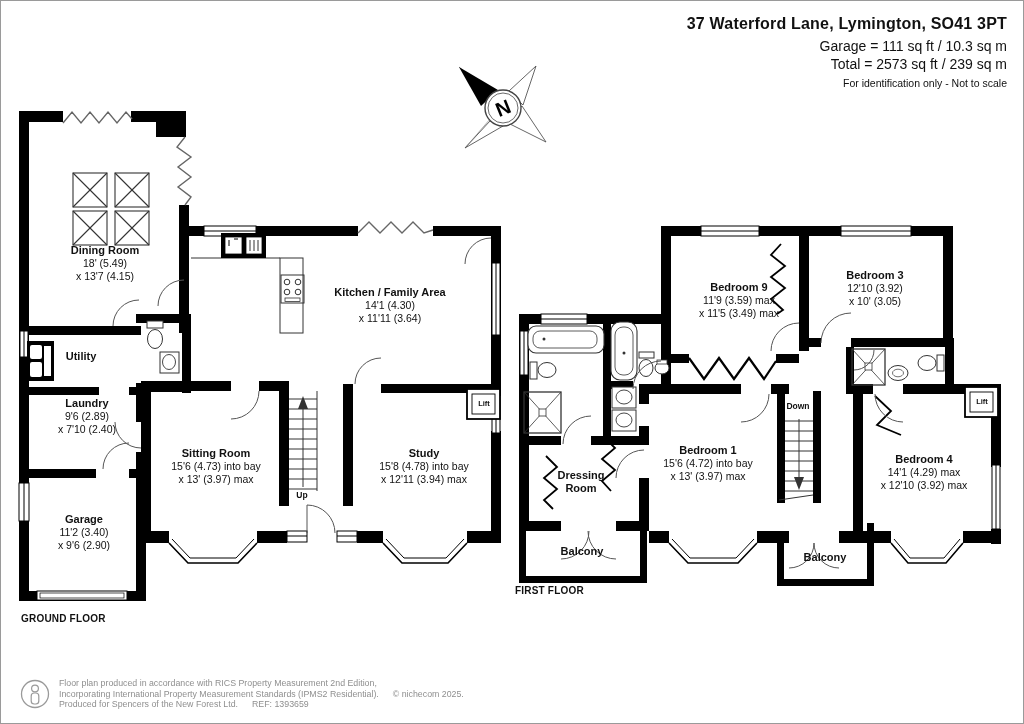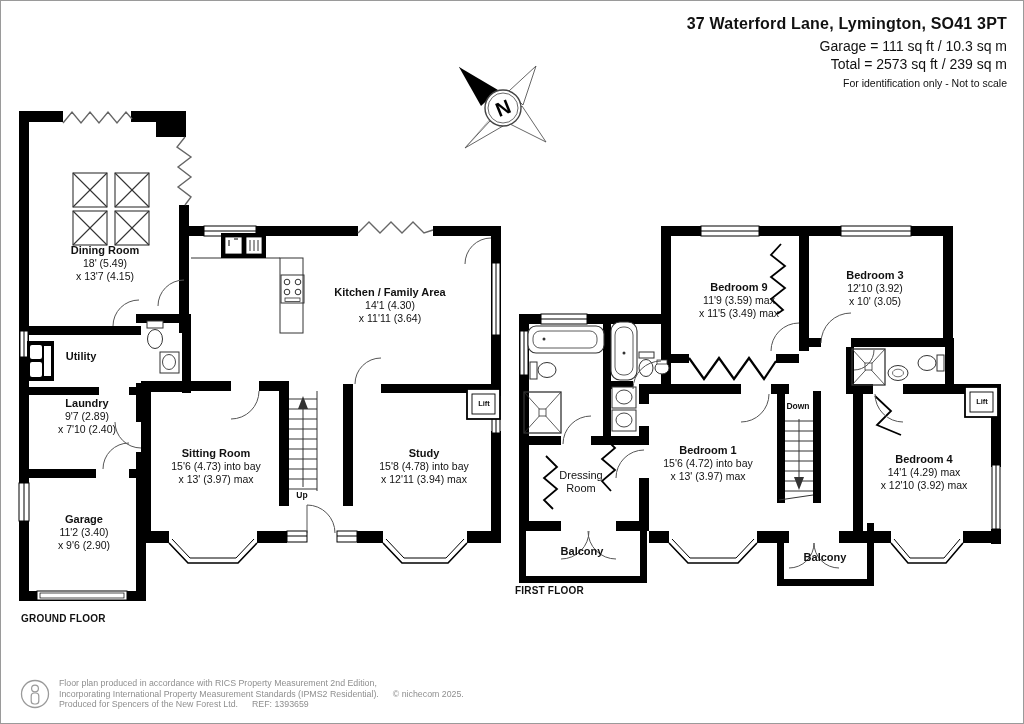--- a/index.html
+++ b/index.html
@@ -7,21 +7,21 @@
         font-family:"Liberation Sans","DejaVu Sans",sans-serif;color:#111;overflow:hidden;}
   .plan-svg{position:absolute;left:0;top:0;width:1024px;height:724px;}
   .header{position:absolute;top:14px;right:16px;text-align:right;}
   .header .title{font-size:16px;font-weight:bold;letter-spacing:.2px;margin-bottom:4px;}
   .header .area-line{font-size:14px;line-height:18px;}
   .header .small-note{font-size:10.5px;margin-top:4px;}
   .room-label{position:absolute;transform:translateX(-50%);text-align:center;line-height:13px;
               font-size:10.5px;white-space:nowrap;}
   .room-label .rname{display:block;font-weight:bold;font-size:11px;}
   .room-label .dim{display:block;}
-  .room-label.wrap{white-space:normal;width:72px;font-weight:normal;font-size:11px;line-height:13px;}
+  .room-label.wrap{white-space:normal;width:72px;font-weight:bold;font-size:11px;line-height:13px;}
   .floor-label{position:absolute;font-weight:bold;font-size:10px;letter-spacing:.2px;}
   .tiny-label{position:absolute;transform:translateX(-50%);font-size:8.5px;font-weight:bold;}
   .lift-label{position:absolute;transform:translateX(-50%);font-size:7.5px;font-weight:bold;}
   .footer{position:absolute;left:18px;bottom:8px;display:flex;align-items:center;color:#8f8f8f;}
   .footer .txt{margin-left:8px;font-size:8.8px;line-height:10.8px;}
   .footer .row2 span+span{margin-left:14px;}
   .footer .row3 span+span{margin-left:14px;}
 </style>
 </head>
 <body>
@@ -365,21 +365,21 @@
   <div class="room-label" style="left:389px;top:285px">
     <span class="rname">Kitchen / Family Area</span>
     <span class="dim">14'1 (4.30)</span>
     <span class="dim">x 11'11 (3.64)</span>
   </div>
   <div class="room-label" style="left:80px;top:349px">
     <span class="rname">Utility</span>
   </div>
   <div class="room-label" style="left:86px;top:396px">
     <span class="rname">Laundry</span>
-    <span class="dim">9'7 (2.89)</span>
+    <span class="dim">9'6 (2.89)</span>
     <span class="dim">x 7'10 (2.40)</span>
   </div>
   <div class="room-label" style="left:215px;top:446px">
     <span class="rname">Sitting Room</span>
     <span class="dim">15'6 (4.73) into bay</span>
     <span class="dim">x 13' (3.97) max</span>
   </div>
   <div class="room-label" style="left:423px;top:446px">
     <span class="rname">Study</span>
     <span class="dim">15'8 (4.78) into bay</span>

